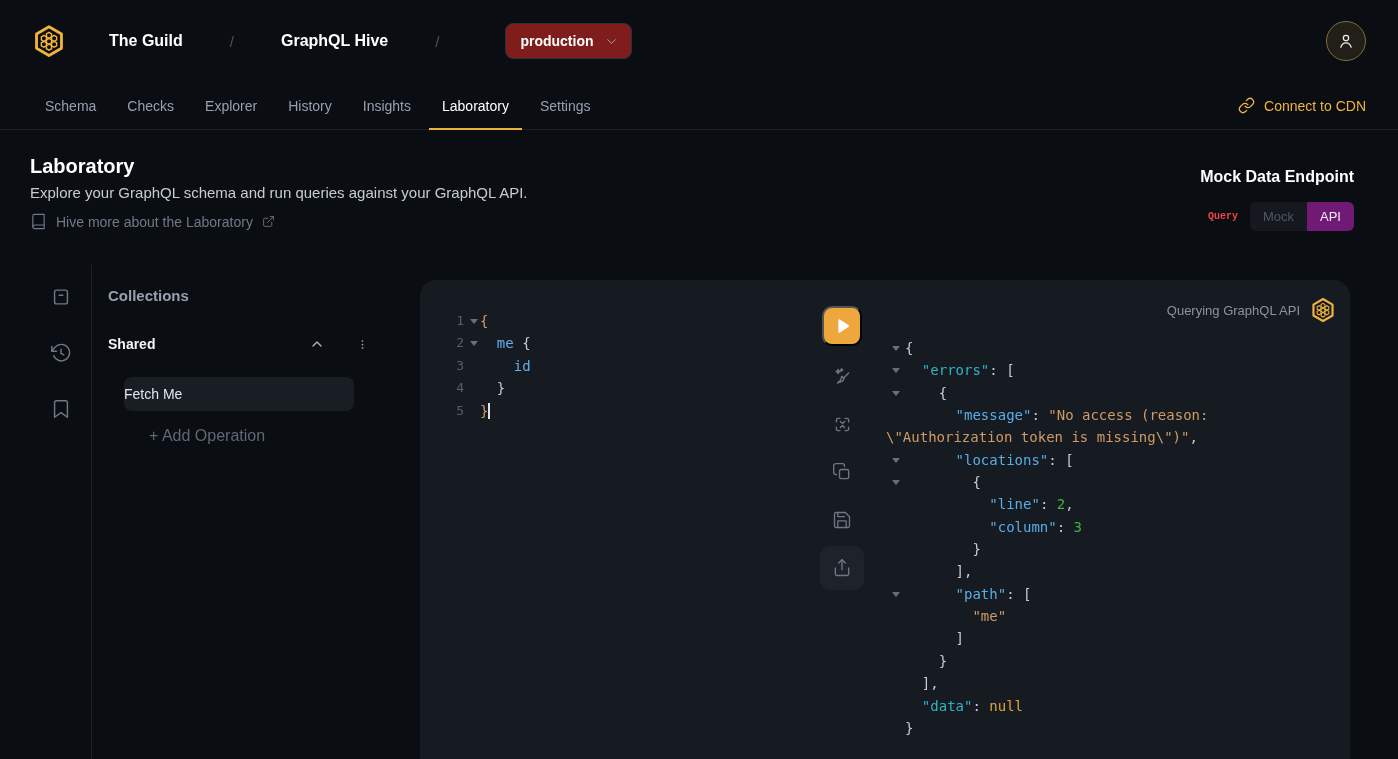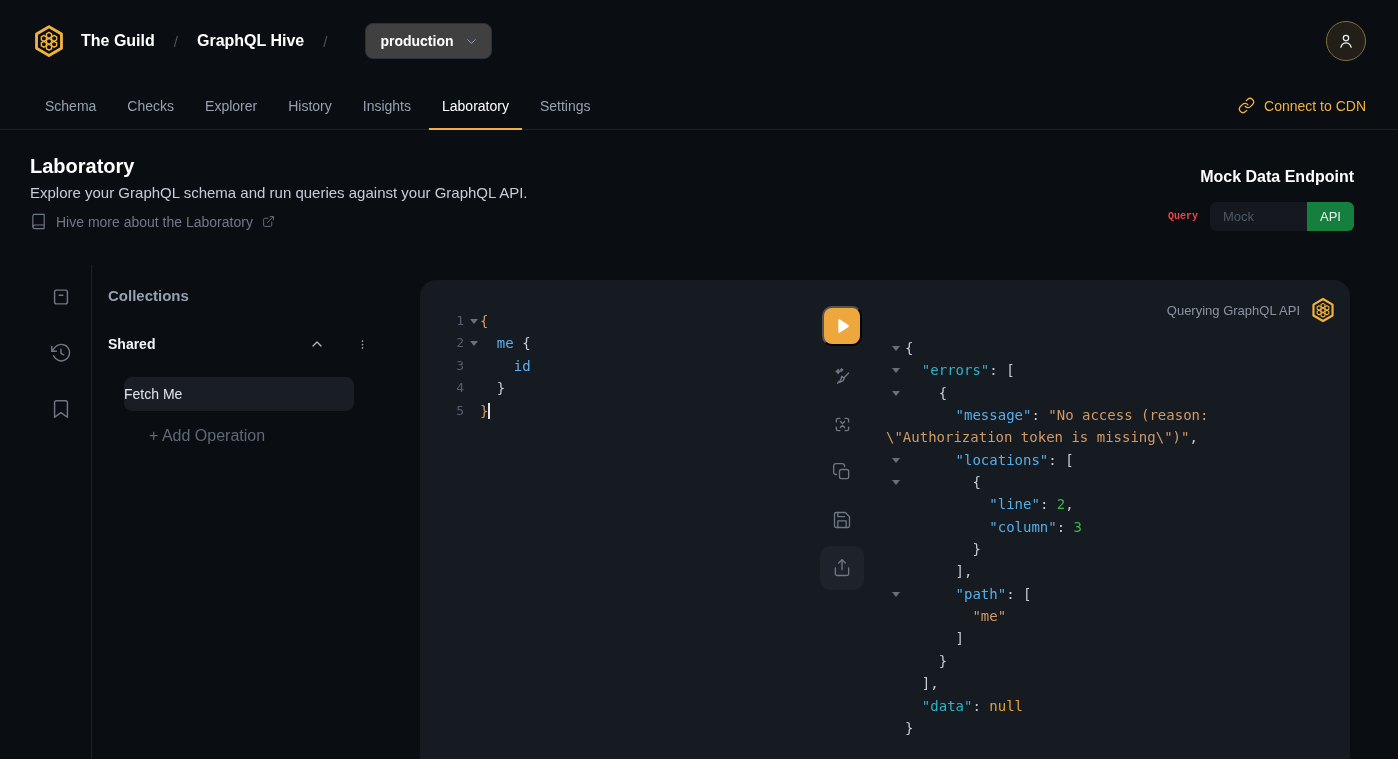--- a/index.html
+++ b/index.html
@@ -7,29 +7,29 @@
   body {
     background:#0a0d12;
     font-family:"Liberation Sans", sans-serif;
     color:#e8ebf0;
     position:relative;
   }
   svg { display:block; }
   .ico { stroke:#6f7785; fill:none; stroke-width:1.6; stroke-linecap:round; stroke-linejoin:round; }
 
   
-  .app-header { position:absolute; top:0; left:0; right:0; height:82px; display:flex; align-items:center; padding:9px 32px; }
+  .app-header { position:absolute; top:0; left:0; right:0; height:82px; display:flex; align-items:center; padding:9px 32px;gap:28px; }
   .brand-logo { width:34px; height:34px; }
   .brand-name { font-size:16px; font-weight:600; color:#fff; margin-left:15px; }
   .crumb-sep { color:#4b5361; font-size:15px; margin:0 19px; }
   .product-name { font-size:16px; font-weight:600; color:#fff; }
   .env-btn {
     margin-left:19px; height:36px; display:flex; align-items:center; gap:10px;
     padding:0 12px 0 14px; border:1px solid #2b313c; border-radius:8px;
-    background:#404040; color:#fff; font-size:14px; font-weight:600; cursor:pointer;
+    background:#7f1d1d; color:#fff; font-size:14px; font-weight:600; cursor:pointer;
   }
   .header-spacer { flex:1; }
   .avatar { width:40px; height:40px; border-radius:50%; border:1.5px solid #7c6f3e; background:#211f17; display:flex; align-items:center; justify-content:center; cursor:pointer; }
   .avatar svg .ico2 { stroke:#e9ecf1; fill:none; stroke-width:1.5; stroke-linecap:round; }
 
   
   .main-nav { position:absolute; top:82px; left:0; right:0; height:48px; display:flex; align-items:stretch; padding:0 32px; border-bottom:1px solid #1b2029; }
   .nav-tabs { display:flex; align-items:stretch; gap:5px; }
   .tab { display:flex; align-items:center; padding:0 13px; font-size:14px; color:#97a0af; position:relative; cursor:pointer; }
   .tab.active { color:#ffffff; font-weight:500; }
@@ -42,21 +42,21 @@
   .page-title { position:absolute; left:30px; top:25px; font-size:20px; font-weight:700; color:#fff; }
   .page-desc { position:absolute; left:30px; top:54px; font-size:15px; color:#c6ccd6; }
   .learn-more { position:absolute; left:30px; top:83px; display:flex; align-items:center; gap:9px; color:#6f7988; font-size:14px; cursor:pointer; }
   .learn-more .ico { stroke:#6f7988; }
   .endpoint-box { position:absolute; right:44px; top:38px; text-align:right; }
   .endpoint-title { font-size:16px; font-weight:600; color:#fff; }
   .endpoint-row { margin-top:16px; display:flex; align-items:center; justify-content:flex-end; gap:12px; }
   .query-label { font-size:10px; font-weight:700; color:#ef4444;font-family:Liberation Mono, monospace; }
   .segmented { display:flex; background:#15181e; border-radius:6px; overflow:hidden; }
   .seg { padding:7px 13px; font-size:13px; font-weight:500; color:#4e5764; cursor:pointer; }
-  .seg.selected { background:#15803d; color:#eef1f5;margin-left:40px; }
+  .seg.selected { background:#701a75; color:#eef1f5; }
 
   
   .rail { position:absolute; left:0; top:265px; bottom:0; width:91px; }
   .rail-btn { position:absolute; left:50px; width:22px; height:22px; cursor:pointer; }
   .rail-divider { position:absolute; left:91px; top:265px; bottom:0; width:1px; background:#1c212a; }
 
   
   .collections { position:absolute; left:92px; top:265px; bottom:0; width:328px; }
   .collections-title { position:absolute; left:16px; top:22px; font-size:15px; font-weight:700; color:#97a0b0; }
   .group-row { position:absolute; left:16px; top:71px; width:262px; display:flex; align-items:center; }

